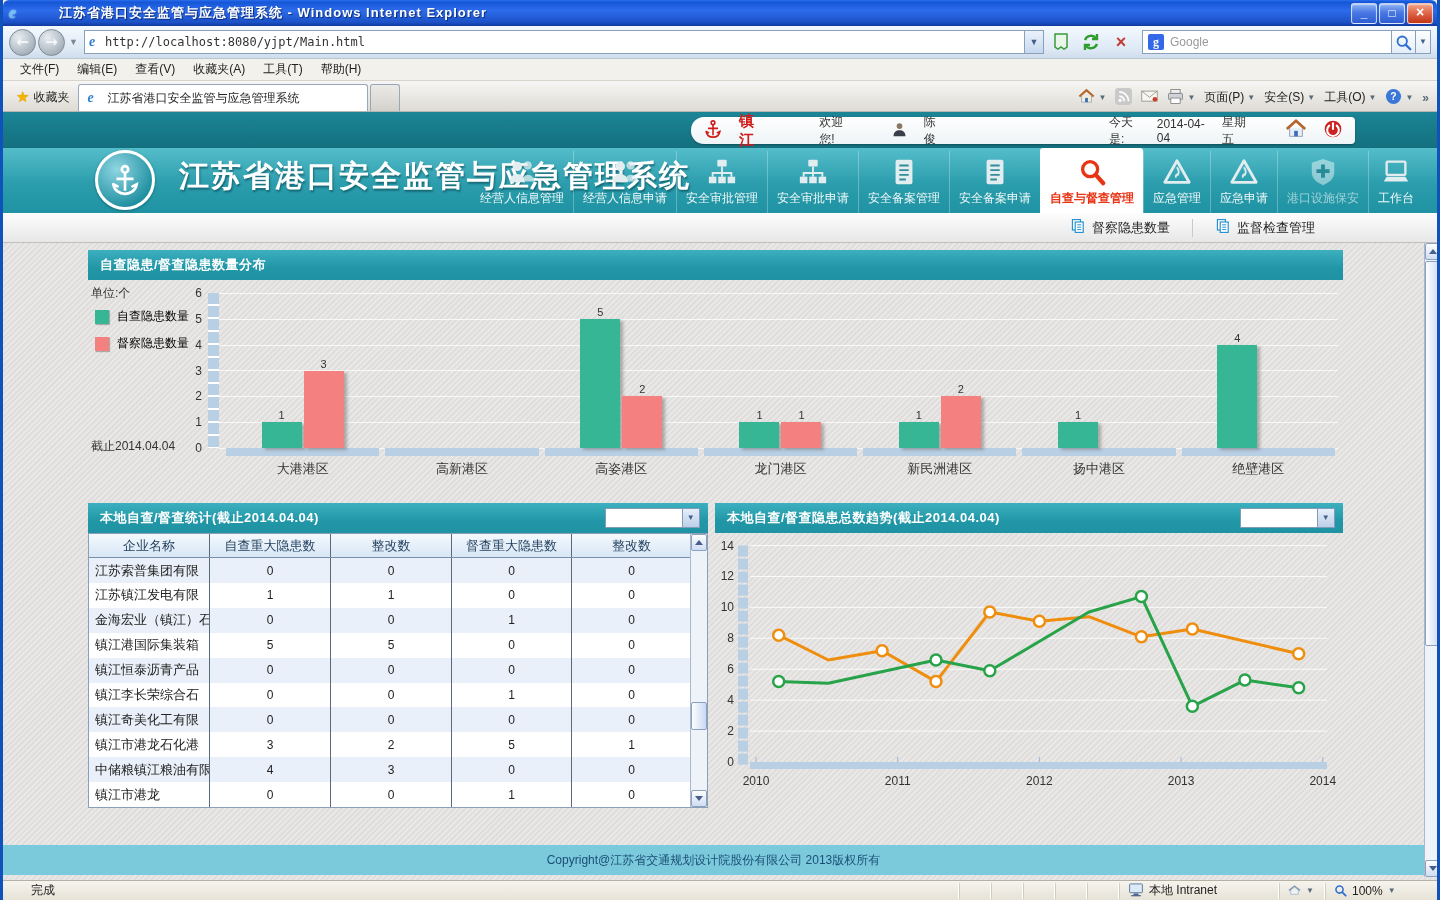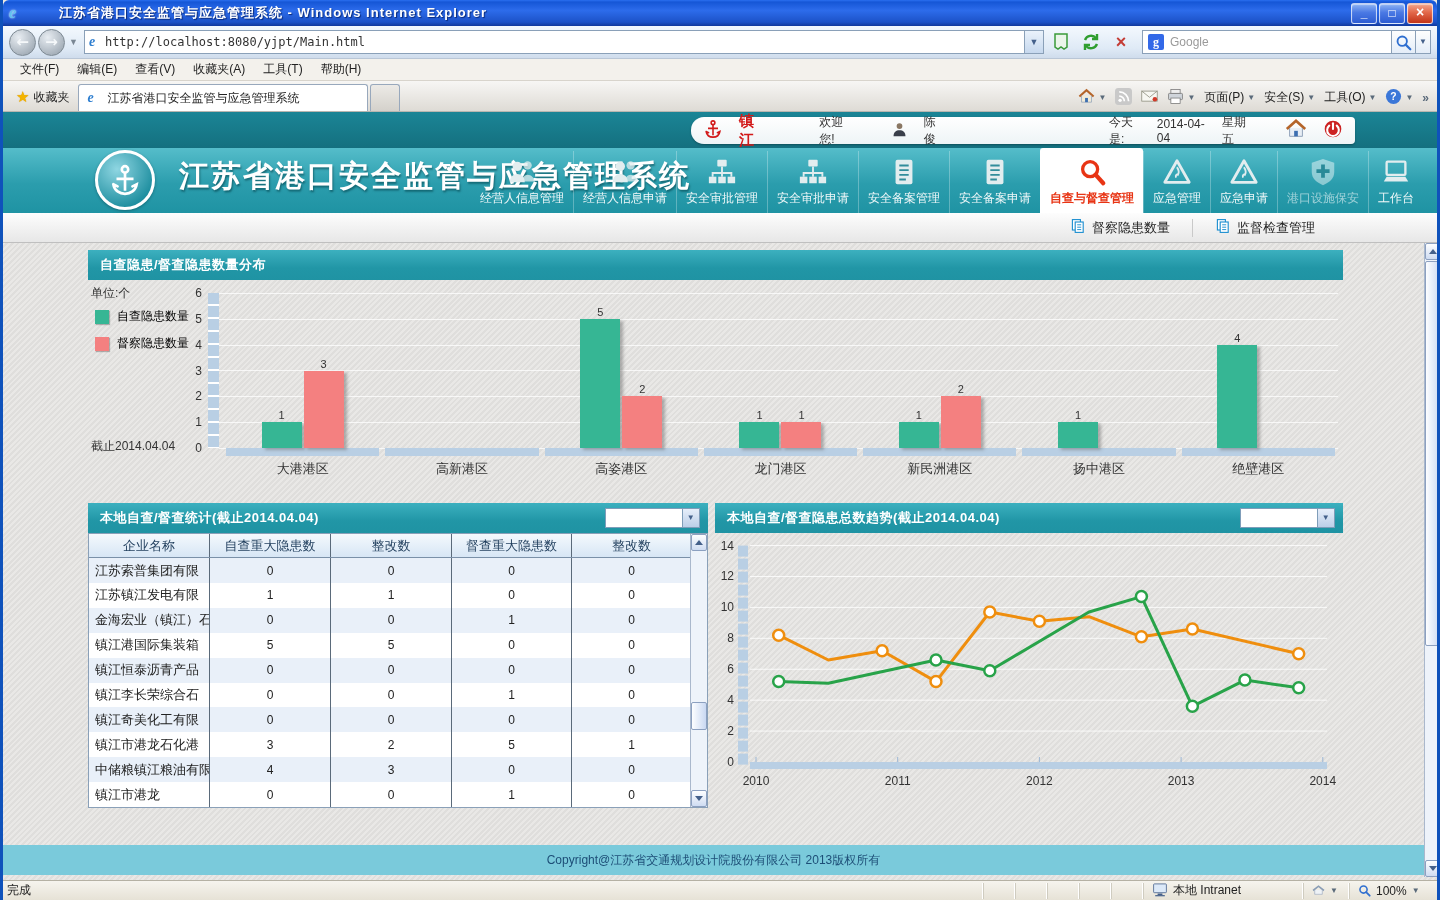--- a/index.html
+++ b/index.html
@@ -116,21 +116,21 @@
   
   .linepanel{position:absolute;left:712px;top:260px;width:628px;}
   .line-legend{height:24px;display:flex;align-items:center;gap:34px;padding-left:10px;margin-top:2px;}
   .line-legend .li{display:flex;align-items:center;gap:8px;color:#333;}
 
   .footer{position:absolute;left:0;top:602px;width:1421px;height:30px;background:#7acadb;color:#1d4e77;display:flex;align-items:center;justify-content:center;}
 
   .vscroll{position:absolute;left:1421px;top:0;width:17px;height:634px;background:#eef3fa;border-left:1px solid #aab8cc;}
 
   
-  .statusbar{height:20px;background:linear-gradient(180deg,#f6f4ee,#e6e2d6);border-top:1px solid #b5b1a4;display:flex;align-items:center;padding:0 0;color:#222;}
+  .statusbar{height:20px;background:linear-gradient(180deg,#f6f4ee,#e6e2d6);border-top:1px solid #b5b1a4;display:flex;align-items:center;padding:0 24px;color:#222;}
   .spane{height:16px;display:flex;align-items:center;gap:5px;padding:0 8px;border-left:1px solid #cfccc0;box-shadow:-1px 0 0 #fff;}
   .spane.small{width:32px;}
   .statusbar .done{flex:1;padding-left:4px;}
 </style>
 </head>
 <body>
 
 <div class="window">
 
   <div class="titlebar">

